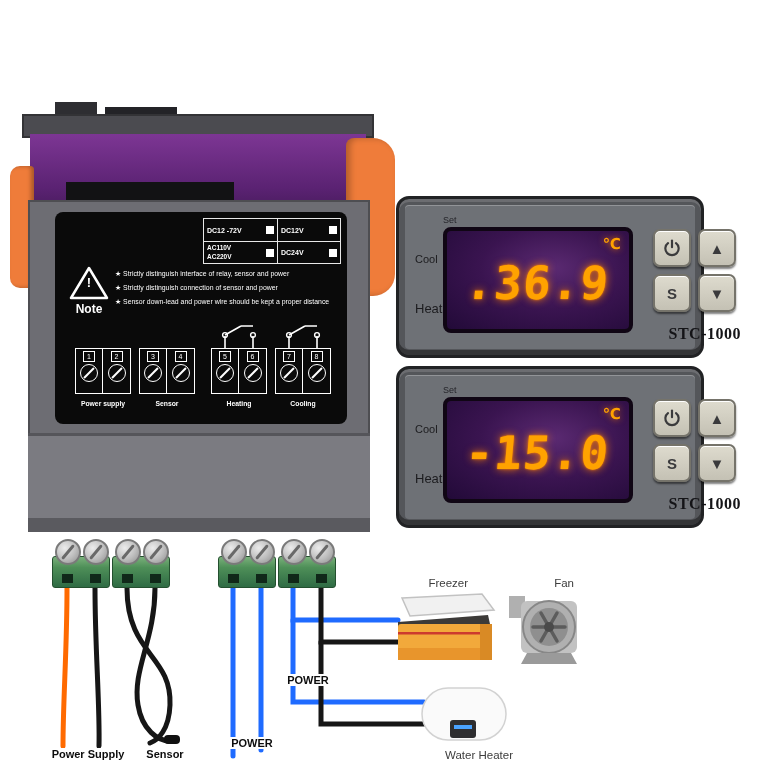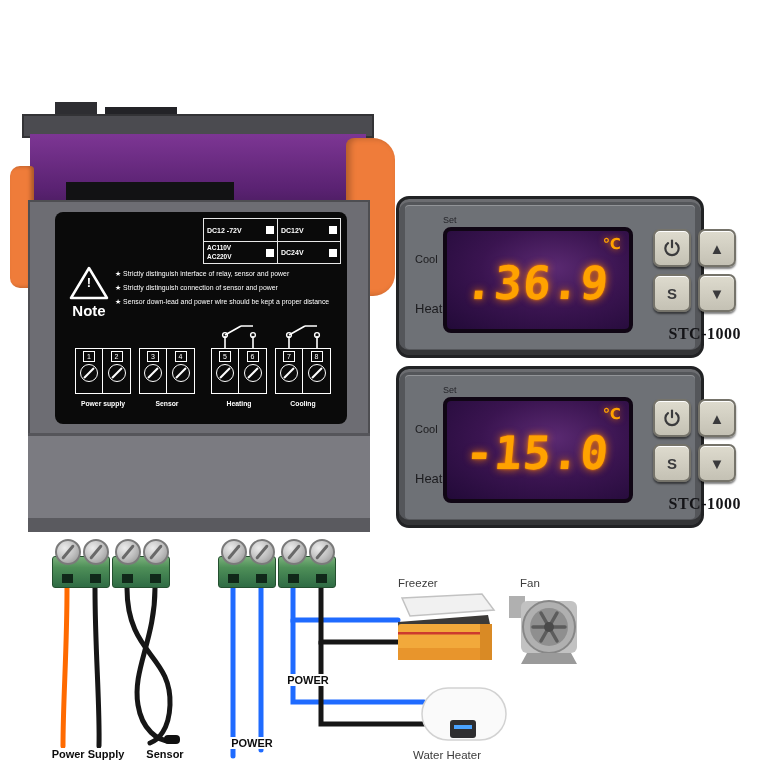--- a/index.html
+++ b/index.html
@@ -41,21 +41,21 @@
                padding:0 3px; font-size:7px; font-weight:bold; color:#fff; }
   .volt-cell:nth-child(2n) { border-right:none; }
   .volt-cell:nth-child(n+3) { border-bottom:none; }
   .volt-stack { display:flex; flex-direction:column; line-height:1.25; font-size:6.5px; }
   .chk { width:8px; height:8px; background:#fff; border:1px solid #fff; flex:0 0 auto; }
 
   
   .note-icon { left:14px; top:54px; width:40px; height:34px; }
   .note-mark { position:absolute; left:0; top:9px; width:40px; text-align:center;
                font-size:13px; font-weight:bold; color:#fff; }
-  .note-label { left:14px; top:90px; width:40px; text-align:center; font-size:15px;
+  .note-label { left:14px; top:90px; width:40px; text-align:center; font-size:12px;
                 font-weight:bold; color:#fff; }
   .warnings { left:60px; top:55px; width:228px; font-size:6.9px; line-height:14px; color:#fff; }
 
   
   .relay-sym { top:110px; width:56px; height:26px; }
   .tgroup { top:136px; width:56px; height:46px; border:1px solid #fff;
             display:grid; grid-template-columns:1fr 1fr; }
   .tcell { position:relative; padding-top:1px; }
   .tcell:first-child { border-right:1px solid #fff; }
   .tnum { width:12px; height:11px; border:1px solid #fff; font-size:7px; line-height:9px;
@@ -103,21 +103,21 @@
             background:linear-gradient(180deg,#7ab07b 0%,#4e8f58 35%,#2f6b44 100%);
             border:1px solid #24502f; border-radius:3px; }
   .hole { position:absolute; bottom:4px; width:11px; height:9px; background:#102819; }
   .screw { position:absolute; width:26px; height:26px; border-radius:50%;
            background:radial-gradient(circle at 35% 32%, #ececec 0%, #bdbdbd 55%, #8e8e8e 100%);
            border:2px solid #7a7a7a; }
   .screw::after { content:""; position:absolute; left:50%; top:2px; bottom:2px; width:3px;
                   background:#696969; border-radius:2px; transform:translateX(-50%) rotate(40deg); }
   .wire-label { position:absolute; font-size:11px; font-weight:bold; color:#0c0c0c;
                 text-align:center; background:#fff; }
-  .app-label { position:absolute; font-size:11.5px; color:#3d3d3d; text-align:left; }
+  .app-label { position:absolute; font-size:11.5px; color:#3d3d3d; text-align:right; }
 </style>
 </head>
 <body>
 
 <div class="abs" id="device-back">
   <div class="abs tab1"></div>
   <div class="abs tab2"></div>
   <div class="abs rail"></div>
   <div class="abs pcb">
     <div class="abs pcb-conn1"></div>

